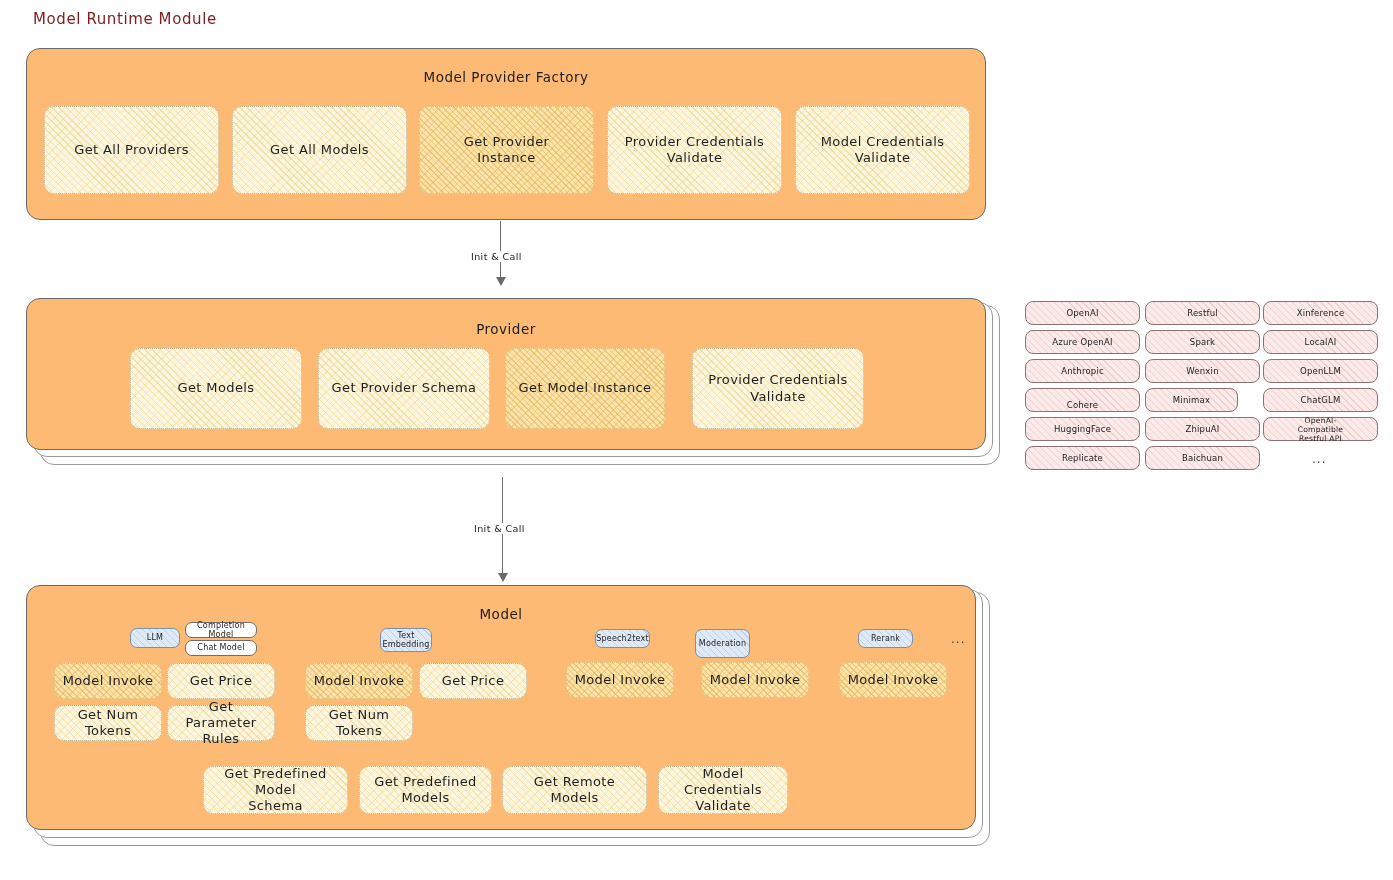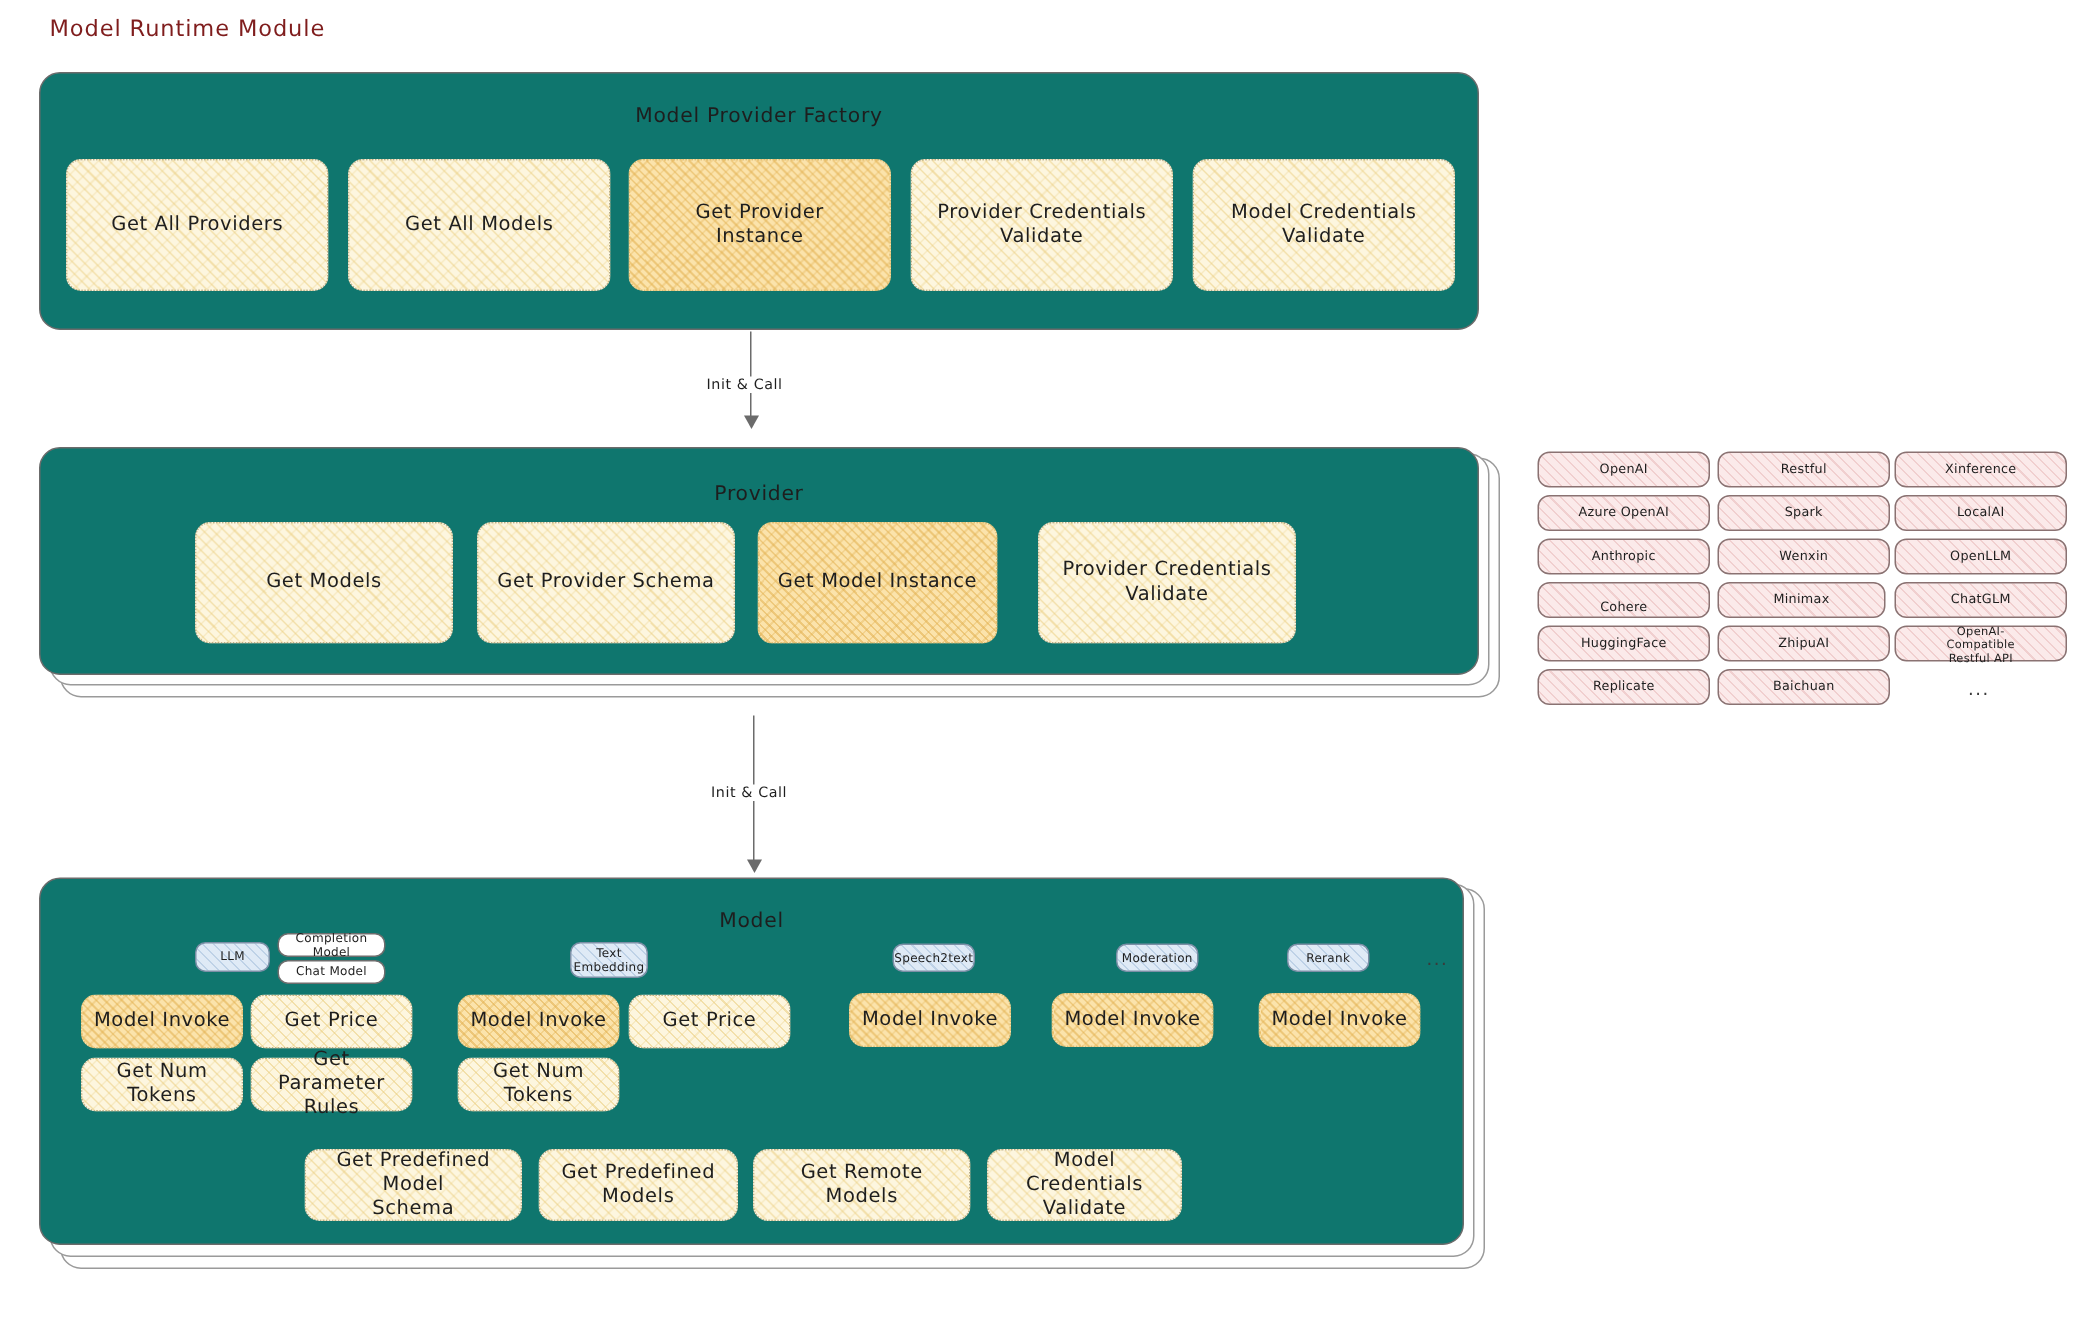--- a/index.html
+++ b/index.html
@@ -30,21 +30,21 @@
     font-size: 15px;
     color: #7f1d1d;
     letter-spacing: .6px;
   }
 
   
   .container {
     position: absolute;
     border: 1.3px solid #6b6b6b;
     border-radius: 14px;
-    background: #0f766e;
+    background: #fdba74;
     box-sizing: border-box;
   }
   .container-title {
     position: absolute;
     left: 0;
     right: 0;
     text-align: center;
     font-size: 13.5px;
     color: #1e1e1e;
     letter-spacing: .5px;
@@ -228,21 +228,21 @@
 
 <div class="chip" style="left:1145px; top:301px; width:115px; height:24px;">
   <span>Restful</span>
 </div>
 <div class="chip" style="left:1145px; top:330px; width:115px; height:24px;">
   <span>Spark</span>
 </div>
 <div class="chip" style="left:1145px; top:359px; width:115px; height:24px;">
   <span>Wenxin</span>
 </div>
-<div class="chip" style="left:1145px; top:388px; width:112px; height:24px;">
+<div class="chip" style="left:1145px; top:388px; width:93px; height:24px;">
   <span>Minimax</span>
 </div>
 <div class="chip" style="left:1145px; top:417px; width:115px; height:24px;">
   <span>ZhipuAI</span>
 </div>
 <div class="chip" style="left:1145px; top:446px; width:115px; height:24px;">
   <span>Baichuan</span>
 </div>
 
 <div class="chip" style="left:1263px; top:301px; width:115px; height:24px;">
@@ -308,21 +308,21 @@
   <span>Get Num Tokens</span>
 </div>
 
 <div class="badge" style="left:595px; top:629px; width:55px; height:19px;">
   <span>Speech2text</span>
 </div>
 <div class="fbox hl" style="left:566px; top:662px; width:108px; height:36px;">
   <span>Model Invoke</span>
 </div>
 
-<div class="badge" style="left:744px; top:629px; width:55px; height:19px;">
+<div class="badge" style="left:695px; top:629px; width:55px; height:29px;">
   <span>Moderation</span>
 </div>
 <div class="fbox hl" style="left:701px; top:662px; width:108px; height:36px;">
   <span>Model Invoke</span>
 </div>
 
 <div class="badge" style="left:858px; top:629px; width:55px; height:19px;">
   <span>Rerank</span>
 </div>
 <div class="fbox hl" style="left:839px; top:662px; width:108px; height:36px;">

